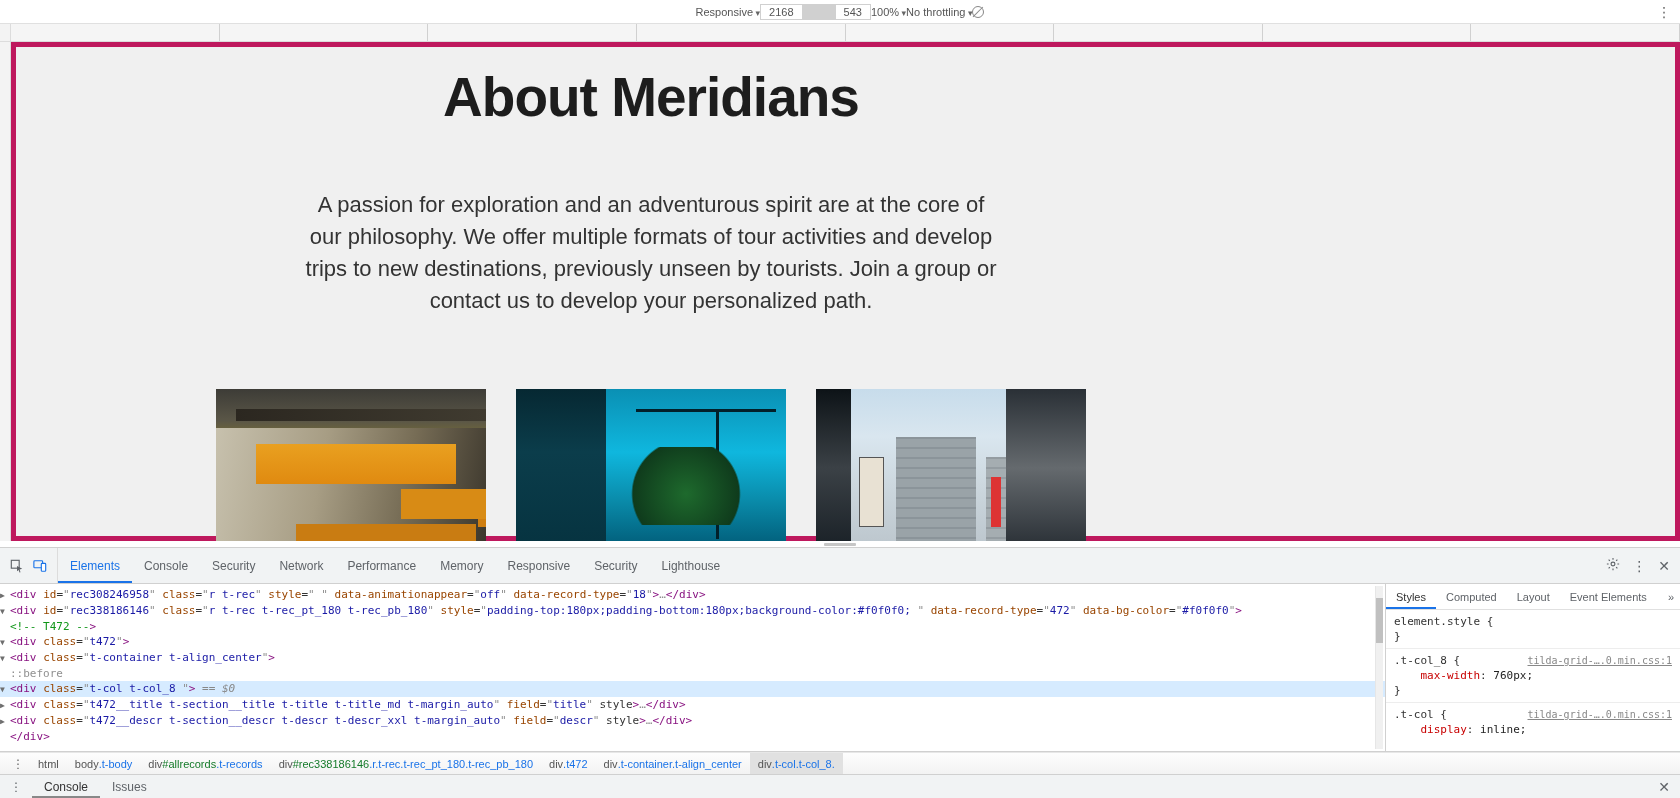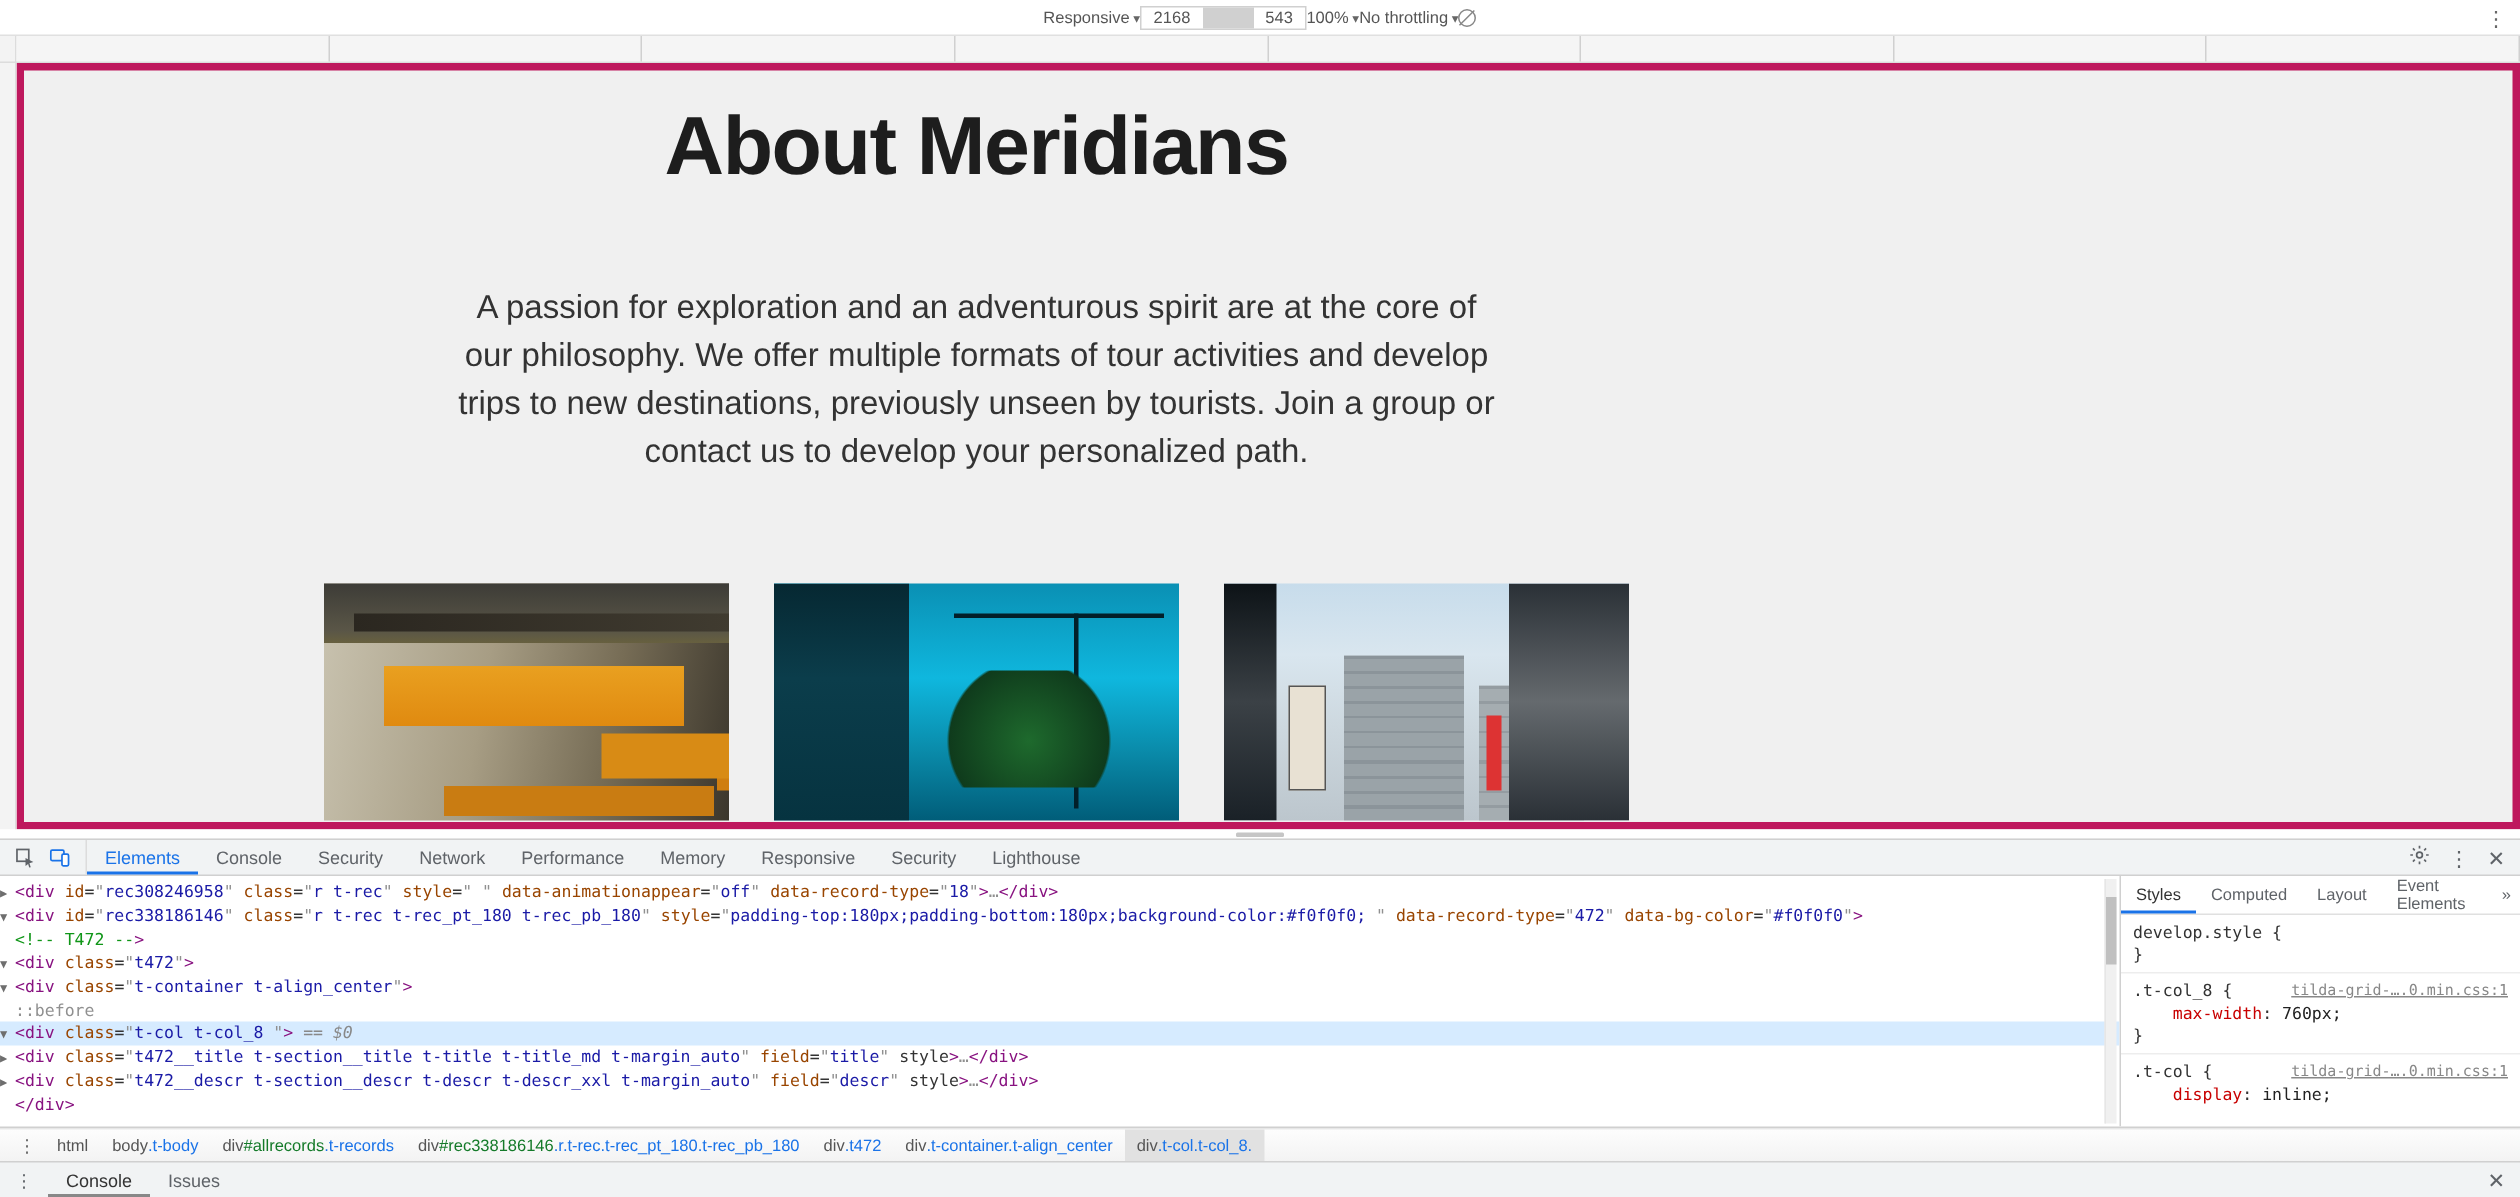--- a/index.html
+++ b/index.html
@@ -58,21 +58,21 @@
   .img-city::after{content:"";position:absolute;right:0;top:0;width:80px;height:158px;background:linear-gradient(180deg,#2a3036,#656a6e,#2a3036);}
   .img-city .bld{position:absolute;bottom:0;left:80px;width:80px;height:110px;background:repeating-linear-gradient(0deg,#9aa3a8 0 8px,#8b949a 8px 10px);}
   .img-city .bld2{position:absolute;bottom:0;left:170px;width:70px;height:90px;background:repeating-linear-gradient(0deg,#a5adb1 0 8px,#949ca1 8px 10px);}
   .img-city .sign{position:absolute;bottom:20px;left:43px;width:25px;height:70px;background:#e8e1d3;border:1px solid #555;}
   .img-city .red{position:absolute;bottom:20px;right:85px;width:10px;height:50px;background:#d33;}
   
   .splitter { height:6px; background:#fff; display:flex; align-items:center; justify-content:center; }
   .splitter .grip { width:32px; height:3px; background:#c6c6c6; border-radius:1px; }
 
   
-  .dt-tabs { height:25px; border-top:1px solid #d0d0d0; border-bottom:1px solid #d0d0d0; background:#f1f3f4; display:flex; align-items:stretch; font-size:12px; color:#5f6368; position:relative; }
+  .dt-tabs { height:37px; border-top:1px solid #d0d0d0; border-bottom:1px solid #d0d0d0; background:#f1f3f4; display:flex; align-items:stretch; font-size:12px; color:#5f6368; position:relative; }
   .dt-tabs .left-icons { display:flex; align-items:center; gap:9px; padding:0 10px; border-right:1px solid #dcdcdc; }
   .iconbox { width:14px; height:14px; display:inline-flex; align-items:center; justify-content:center; }
   .icon-inspect svg, .icon-device svg { width:14px; height:14px; }
   .icon-device { color:#1a73e8; }
   .dt-tabs .tab { padding:0 12px; display:flex; align-items:center; cursor:default; }
   .dt-tabs .tab.active { color:#1a73e8; box-shadow: inset 0 -2px 0 #1a73e8; }
   .dt-tabs .right-icons { margin-left:auto; display:flex; align-items:center; gap:12px; padding:0 10px; color:#5f6368; }
   .gear svg{width:14px;height:14px;}
   .dots3{font-size:14px;}
   .closex{font-size:14px;}
@@ -90,21 +90,21 @@
   .tag-open, .tag-close { color:#881280; }
   .attr-name { color:#994500; }
   .attr-val { color:#1a1aa6; }
   .comment { color:#109618; }
   .gray { color:#909090; }
   .eq-sel { color:#888; font-style:italic;}
   .scroll-ind { position:absolute; right:2px; top:2px; bottom:2px; width:8px; background:#f0f0f0; border-left:1px solid #e6e6e6;}
   .scroll-ind .thumb { position:absolute; left:0; right:0; height:45px; top:12px; background:#c0c0c0; }
 
   
-  .styles { width:267px; border-left:1px solid #d0d0d0; display:flex; flex-direction:column; font-size:11px;}
+  .styles { width:295px; border-left:1px solid #d0d0d0; display:flex; flex-direction:column; font-size:11px;}
   .styles-tabs{ height:26px; border-bottom:1px solid #e0e0e0; display:flex; align-items:stretch; color:#5f6368;}
   .styles-tabs .stab{ padding:0 10px; display:flex; align-items:center;}
   .styles-tabs .stab.active{ color:#333; box-shadow: inset 0 -2px 0 #1a73e8;}
   .styles-tabs .more{ margin-left:auto; padding:0 6px; display:flex; align-items:center;}
   .styles-filter{ height:24px; border-bottom:1px solid #e8e8e8; display:flex; align-items:center; padding:0 6px; gap:6px; color:#777;}
   .styles-filter input{ flex:1; border:none; outline:none; font-size:11px; color:#999;}
   .styles-filter .pill{ font-family:Menlo,Consolas,monospace; }
   .styles-filter .sq{width:13px;height:11px;border:1px solid #888;display:inline-block;}
   .styles-filter .sq.dash{background:repeating-linear-gradient(90deg,#888 0 2px,transparent 2px 4px) center/100% 1px no-repeat;}
   .styles-body{ flex:1; overflow:auto; font-family:Menlo,Consolas,monospace; padding:4px 8px; line-height:15px;}
@@ -245,21 +245,21 @@
 
   <div class="styles">
     <div class="styles-tabs">
       <div class="stab active">Styles</div>
       <div class="stab">Computed</div>
       <div class="stab">Layout</div>
       <div class="stab">Event Elements</div>
       <div class="more">»</div>
     </div>
     <div class="styles-body">
-      <div class="sel-line"><span>develop.style {</span></div>
+      <div class="sel-line"><span>element.style {</span></div>
       <div class="brace">}</div>
       <div class="rule-sep"></div>
       <div class="sel-line"><span class="srcfile">tilda-grid-….0.min.css:1</span><span>.t-col_8 {</span></div>
       <div>&nbsp;&nbsp;&nbsp;&nbsp;<span class="prop">max-width</span>: <span class="val">760px;</span></div>
       <div class="brace">}</div>
       <div class="rule-sep"></div>
       <div class="sel-line"><span class="srcfile">tilda-grid-….0.min.css:1</span><span>.t-col {</span></div>
       <div>&nbsp;&nbsp;&nbsp;&nbsp;<span class="prop">display</span>: <span class="val">inline;</span></div>
 
     </div>

